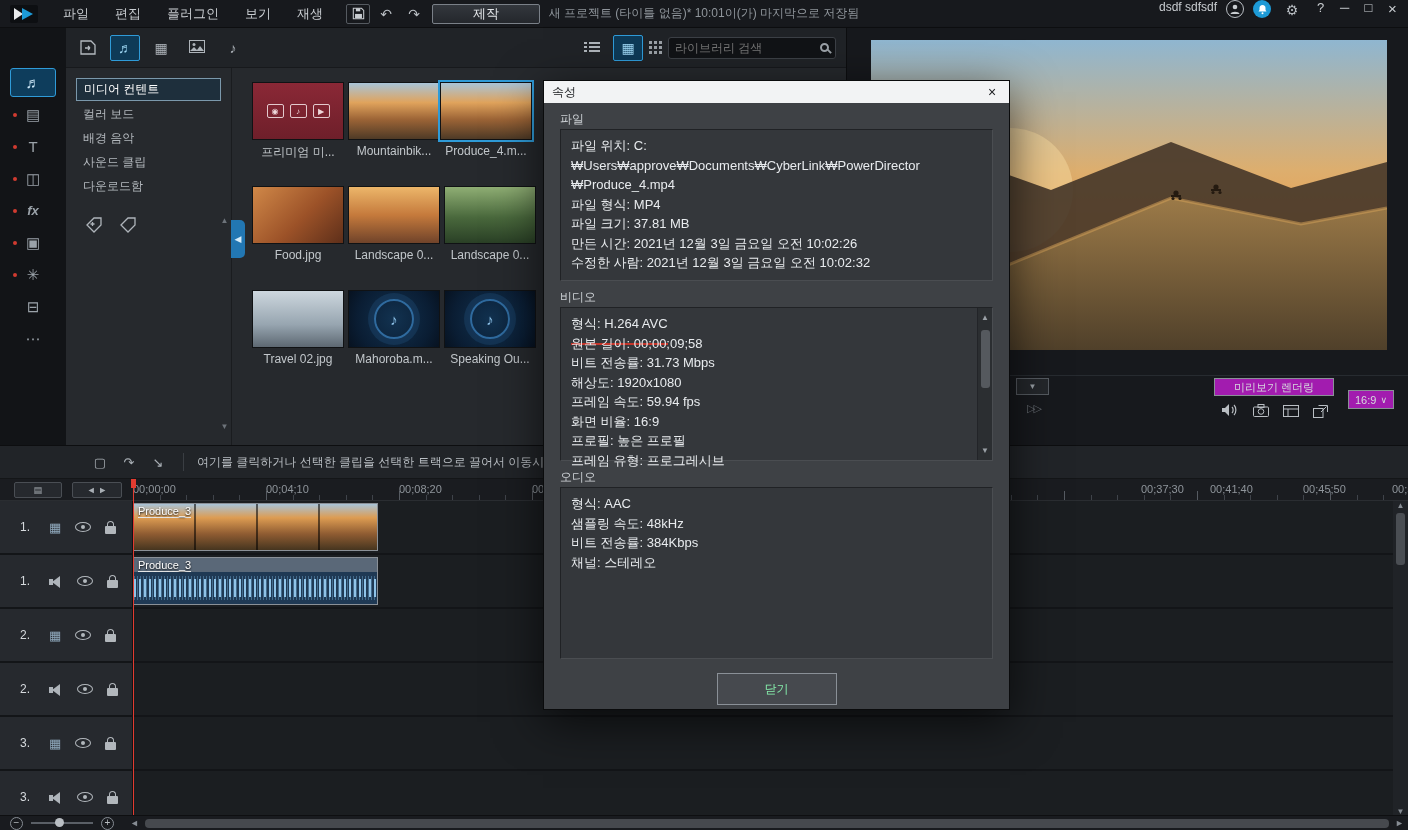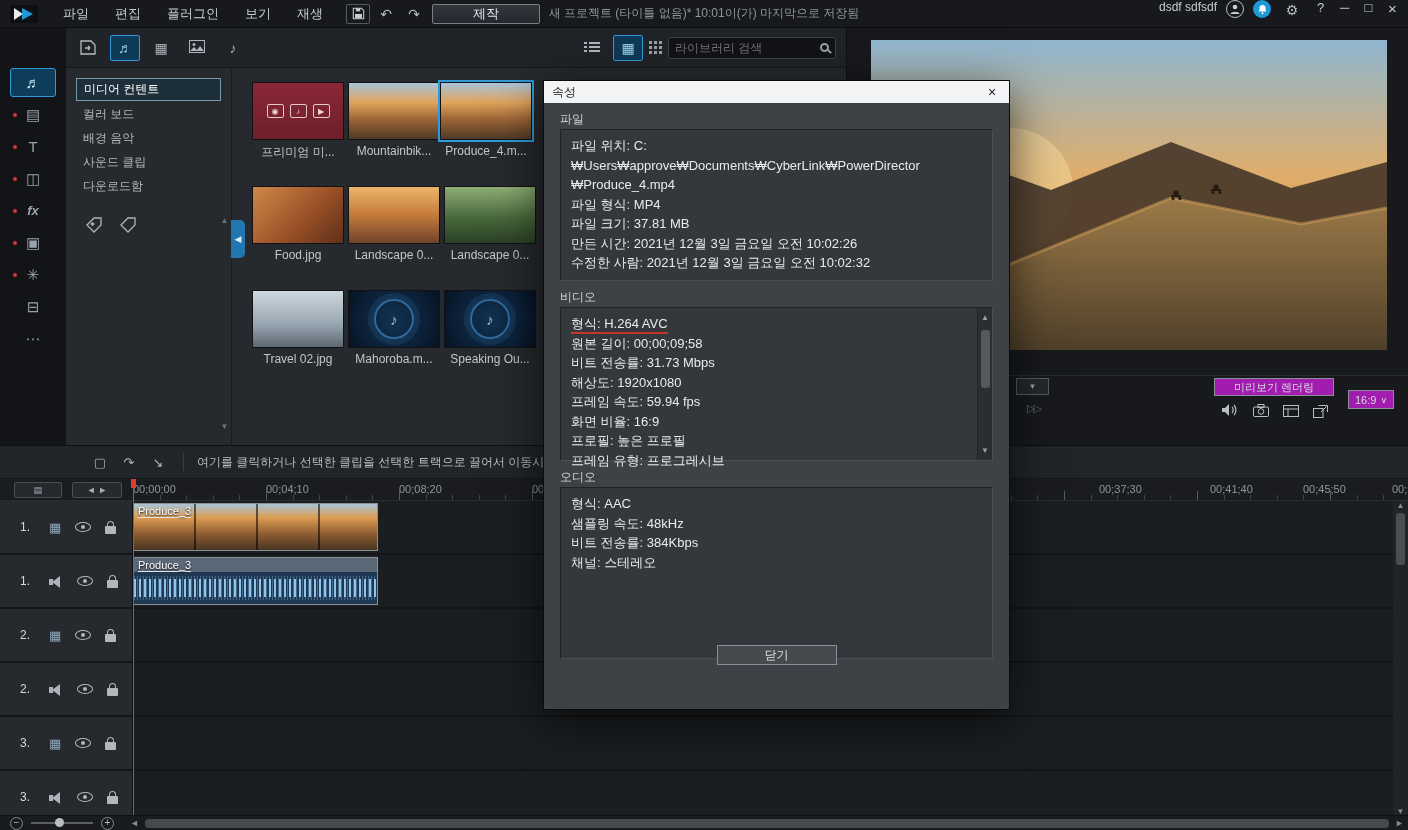--- a/index.html
+++ b/index.html
@@ -108,25 +108,25 @@
 .zthumb{position:absolute;left:24px;top:-4px;width:9px;height:9px;border-radius:50%;background:#b9bec3}
 .harrow{color:#868c93;font-size:9px;padding:0 4px;background:none;border:none}
 .hthumb{flex:1;height:9px;background:#46494e;border-radius:4px;margin:0 2px}
 
 
 .dialog{position:absolute;left:543px;top:80px;width:467px;height:630px;background:#3e4145;border:1px solid #0a0b0c;box-shadow:0 12px 44px rgba(0,0,0,.65);z-index:40}
 .dlg-title{position:absolute;left:0;top:0;right:0;height:22px;background:#f2f3f4;color:#17191c;font-size:12px;display:flex;align-items:center;padding:0 8px}
 .dlg-x{margin-left:auto;font-size:14px;color:#1b1d20;width:18px;text-align:center;background:none;border:none}
 .sec-label{position:absolute;left:16px;font-size:12px;color:#cdd1d5}
 .sec-box{position:absolute;left:16px;right:16px;background:#34373b;border:1px solid #202225;border-bottom-color:#4a4d51;border-right-color:#4a4d51;padding:6px 10px;font-size:13px;color:#e8ebee;line-height:19.5px}
-.redline{border-bottom:2px solid #c5352a;padding-bottom:1px}
+.redline{border-bottom:2px solid #c5352a;padding-bottom:12px}
 .dlg-scroll{position:absolute;right:0;top:0;bottom:0;width:15px;background:#2b2e31;border-left:1px solid #222428;display:flex;flex-direction:column;align-items:center;font-size:8px;color:#9aa0a6}
 .dlg-thumb{width:9px;height:58px;background:#55595e;border-radius:3px;margin-top:2px}
 .dlg-down{margin-top:auto}
-.dlg-close{position:absolute;left:50%;transform:translateX(-50%);top:564px;width:120px;height:20px;background:#46494e;border:1px solid #8a9097;color:#e5e5e5;font-size:12px}
+.dlg-close{position:absolute;left:50%;transform:translateX(-50%);top:592px;width:120px;height:32px;background:#46494e;border:1px solid #8a9097;color:#86efac;font-size:12px}
 
 
 .i-eye{display:inline-block;width:16px;height:10px;border:1.5px solid #b2b7bc;border-radius:50%;position:relative}
 .i-eye::after{content:'';position:absolute;left:50%;top:50%;width:4px;height:4px;margin:-2px;background:#b2b7bc;border-radius:50%}
 .i-lock{display:inline-block;width:11px;height:8px;background:#b2b7bc;border-radius:1px;position:relative;margin-top:5px}
 .i-lock::before{content:'';position:absolute;left:1.5px;top:-5px;width:5px;height:5px;border:1.5px solid #b2b7bc;border-bottom:none;border-radius:4px 4px 0 0}
 .i-spk{position:relative;width:14px;height:13px;display:inline-block}
 .i-spk::before{content:'';position:absolute;left:0;top:4px;width:4px;height:6px;background:#aeb4ba}
 .i-spk::after{content:'';position:absolute;left:3px;top:1px;border:6px solid transparent;border-right:8px solid #aeb4ba;border-left:0}
 </style>
@@ -415,21 +415,21 @@
     </div>
 
     <div class="tl-ruler">
       <button class="ruler-btn" style="left:14px;width:48px">▤</button>
       <button class="ruler-btn" style="left:72px;width:50px">◄ ►</button>
       <div class="ticks"></div>
       <span class="rlabel" style="left:133px">00;00;00</span>
       <span class="rlabel" style="left:266px">00;04;10</span>
       <span class="rlabel" style="left:399px">00;08;20</span>
       <span class="rlabel" style="left:532px">00;12;30</span>
-      <span class="rlabel" style="left:1099px">00;37;30</span>
+      <span class="rlabel" style="left:1141px">00;37;30</span>
       <span class="rlabel" style="left:1210px">00;41;40</span>
       <span class="rlabel" style="left:1303px">00;45;50</span>
       <span class="rlabel" style="left:1392px">00;5</span>
     </div>
 
     <div class="tl-tracks">
 
       <div class="trk-row">
         <div class="trk-head">
           <span class="trk-num">1.</span>

